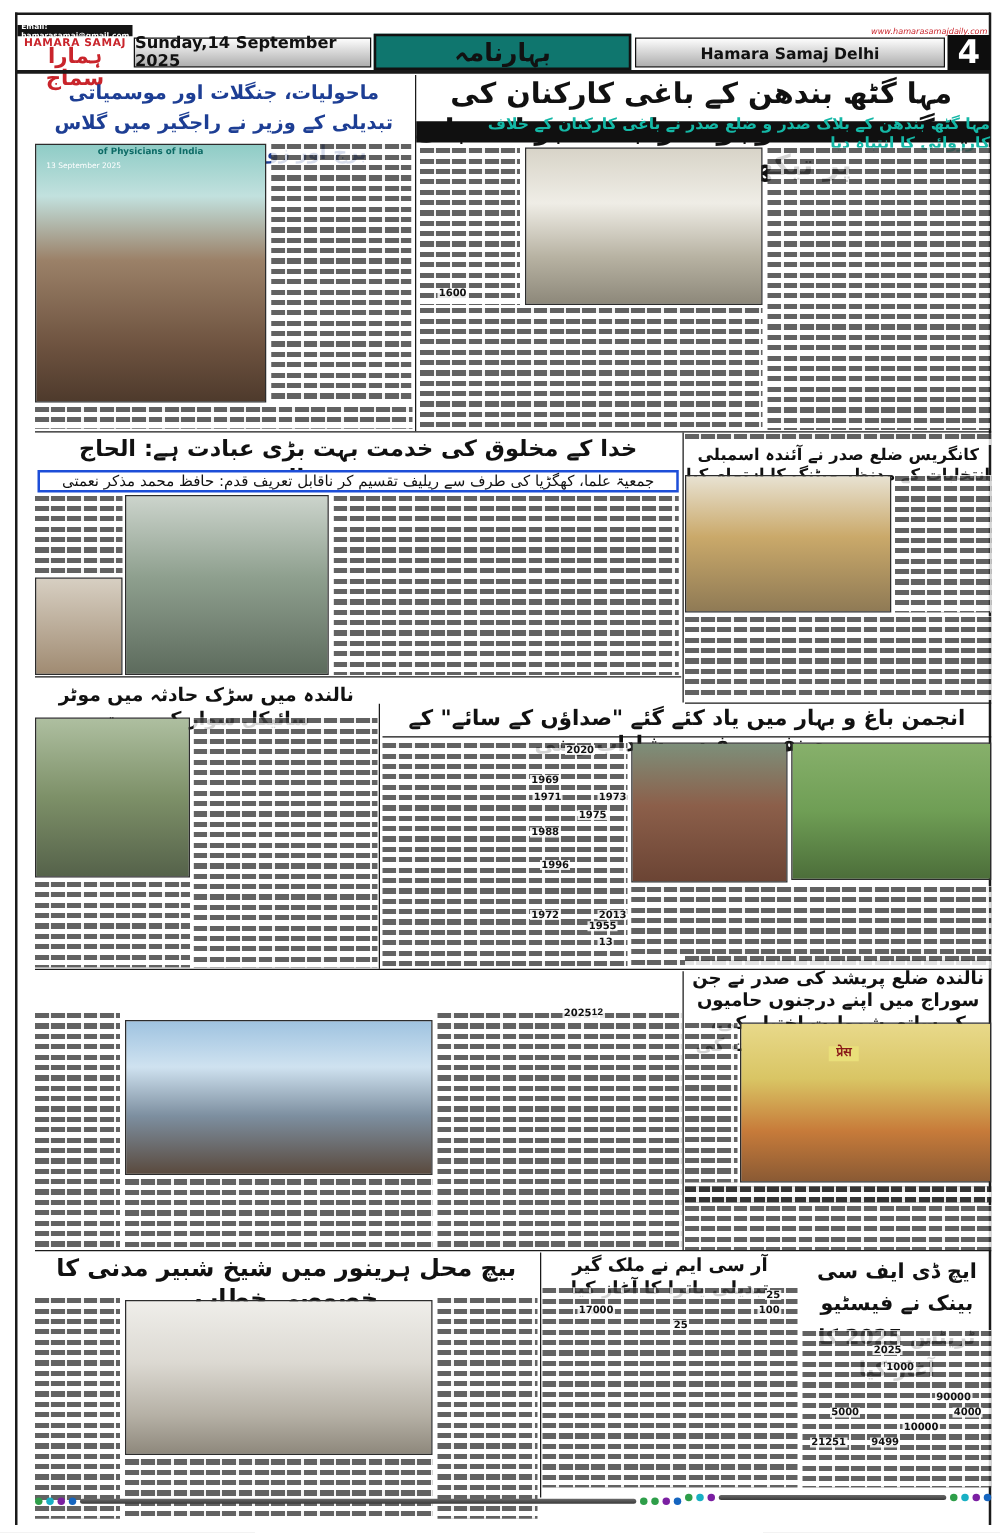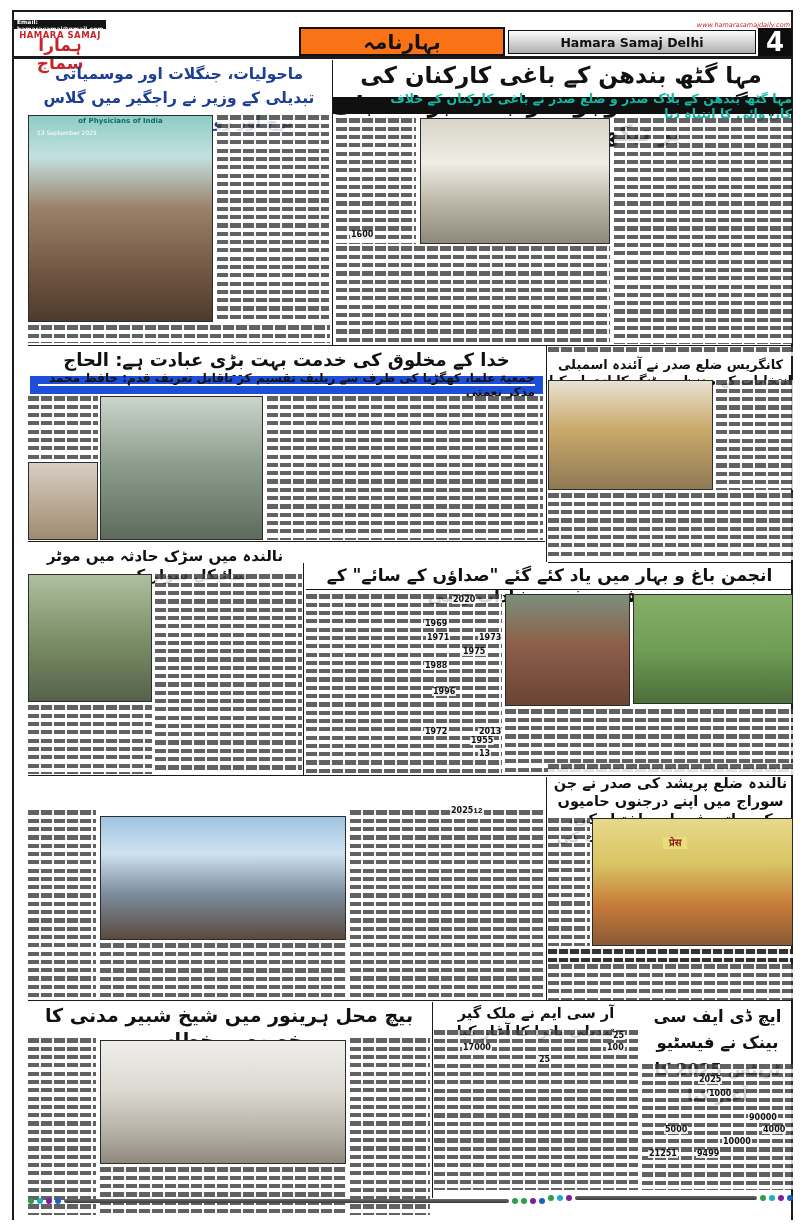--- a/index.html
+++ b/index.html
@@ -7,30 +7,30 @@
         font-family:"DejaVu Sans","Liberation Sans",sans-serif;color:#111;}
   .abs{position:absolute;box-sizing:border-box;}
   .frame{position:absolute;background:#1a1a1a;}
   .urdu{direction:rtl;unicode-bidi:plaintext;}
   
   .email-bar{background:#141414;color:#fff;font-size:6px;font-weight:bold;display:flex;align-items:center;padding-left:3px;}
   .logo-latin{color:#c9242b;font-size:8.5px;font-weight:bold;text-align:center;letter-spacing:.5px;}
   .logo-urdu{color:#c9242b;font-weight:bold;font-size:17px;text-align:center;line-height:1.05;}
   .strip{background:linear-gradient(180deg,#fdfdfd 0%,#d9d9d9 45%,#aeaeae 100%);border:1px solid #111;
          display:flex;align-items:center;justify-content:center;font-weight:bold;font-size:13px;}
-  .section-box{background:#f97316;border:2px solid #111;display:flex;align-items:center;justify-content:center;
+  .section-box{background:#0f766e;border:2px solid #111;display:flex;align-items:center;justify-content:center;
                font-weight:bold;font-size:20px;}
   .website{color:#c9242b;font-size:6.5px;font-style:italic;text-align:right;}
   .page-num{background:#0d0d0d;color:#fff;font-weight:bold;font-size:26px;display:flex;align-items:center;justify-content:center;}
   
   .hl{font-weight:bold;text-align:center;line-height:1.25;}
   .hl-lead{font-size:23px;}
   .hl-bar{background:#101010;color:#14b8a6;font-size:12.5px;font-weight:bold;display:flex;align-items:center;justify-content:center;}
   .hl-blue{color:#1d3e94;font-size:15.5px;line-height:1.55;}
-  .hl-box{border:8px solid #1d4ed8;font-weight:bold;font-size:12px;display:flex;align-items:center;justify-content:center;background:#fff;}
+  .hl-box{border:2px solid #1d4ed8;font-weight:normal;font-size:12px;display:flex;align-items:center;justify-content:center;background:#fff;}
   
   .tx{background-image:
         repeating-linear-gradient(to right, rgba(255,255,255,0) 0 11px, rgba(255,255,255,.92) 11px 13px),
         repeating-linear-gradient(to bottom, #404040 .5px 4.6px, #ffffff 4.6px 8.8px);
       opacity:.82;}
   .txb{background-image:
         repeating-linear-gradient(to right, rgba(255,255,255,0) 0 9px, rgba(255,255,255,.9) 9px 11px),
         repeating-linear-gradient(to bottom, #1f1f1f 0 5px, #ffffff 5px 9px);
       opacity:.9;}
   
@@ -62,20 +62,21 @@
 
 <div class="page">
 
   <div class="frame" style="left:12px;top:10px;width:780px;height:2px;"></div>
   <div class="frame" style="left:12px;top:10px;width:2px;height:1210px;"></div>
   <div class="frame" style="left:791px;top:10px;width:2px;height:1210px;"></div>
 
   <div class="abs email-bar" style="left:14px;top:20px;width:92px;height:9px;">Email: hamarasamaj@gmail.com</div>
   <div class="abs logo-latin" style="left:14px;top:30px;width:92px;height:9px;">HAMARA SAMAJ</div>
   <div class="abs logo-urdu urdu" style="left:14px;top:37px;width:92px;height:18px;">ہمارا سماج</div>
+  <div class="abs strip" style="left:107px;top:30px;width:190px;height:24px;">Sunday,14 September 2025</div>
   <div class="abs section-box urdu" style="left:299px;top:27px;width:206px;height:29px;">بہارنامہ</div>
   <div class="abs website" style="left:688px;top:21px;width:102px;height:8px;">www.hamarasamajdaily.com</div>
   <div class="abs strip" style="left:508px;top:30px;width:248px;height:24px;font-size:12.5px;">Hamara Samaj Delhi</div>
   <div class="abs page-num" style="left:758px;top:28px;width:34px;height:28px;">4</div>
   <div class="frame" style="left:12px;top:56px;width:780px;height:3px;"></div>
 
   <div class="abs hl hl-lead urdu" style="left:330px;top:61px;width:462px;height:34px;">مہا گٹھ بندھن کے باغی کارکنان کی میٹنگ منعقد، موجودہ راجد ممبر اسمبلی پر تیکھے سوالات داغے</div>
   <div class="abs hl-bar urdu" style="left:333px;top:97px;width:459px;height:17px;">مہا گٹھ بندھن کے بلاک صدر و ضلع صدر نے باغی کارکنان کے خلاف کارروائی کا انتباہ دیا</div>
   <div class="abs ph ph-meeting" style="left:420px;top:118px;width:190px;height:126px;"></div>
   <div class="abs tx" style="left:336px;top:118px;width:80px;height:126px;"></div>

